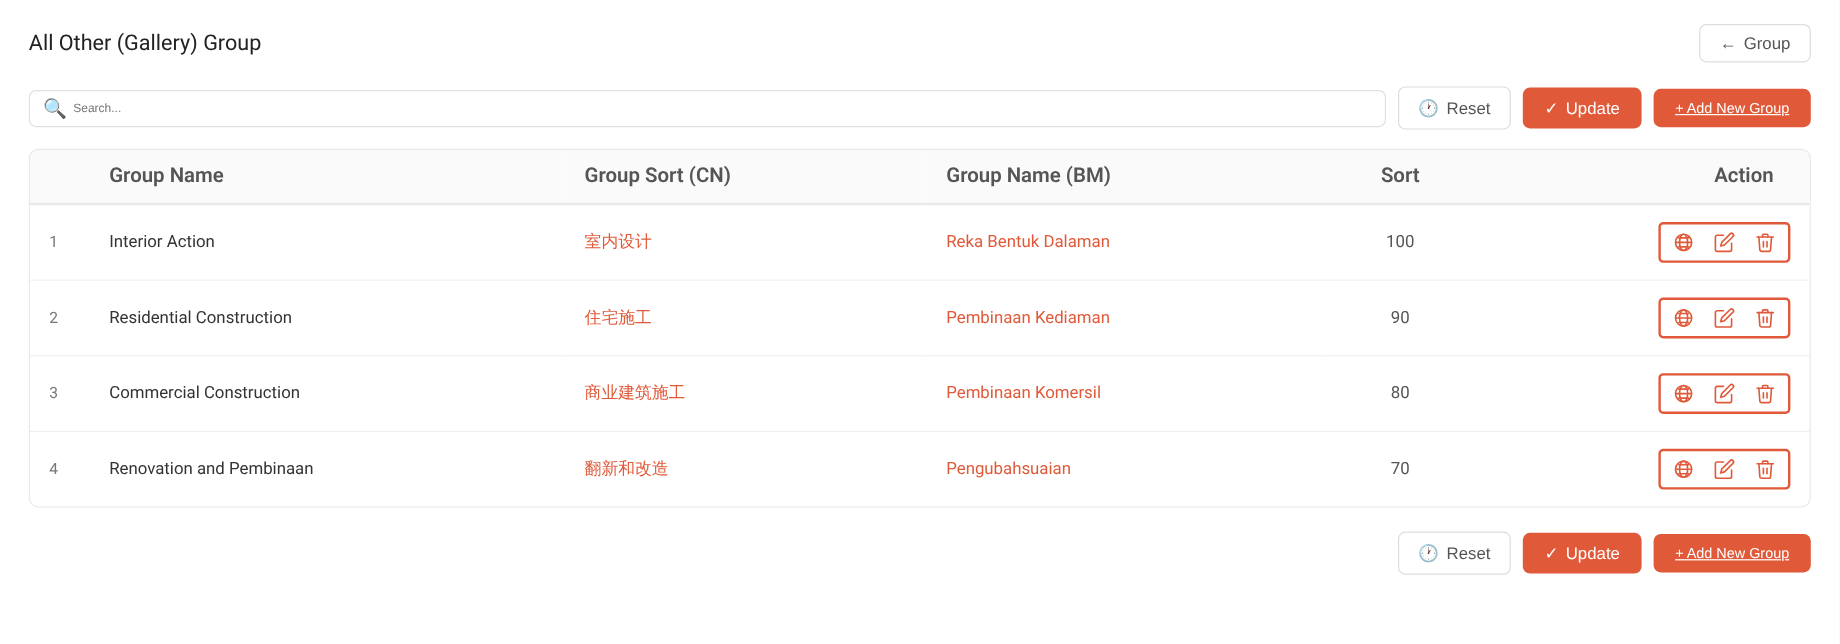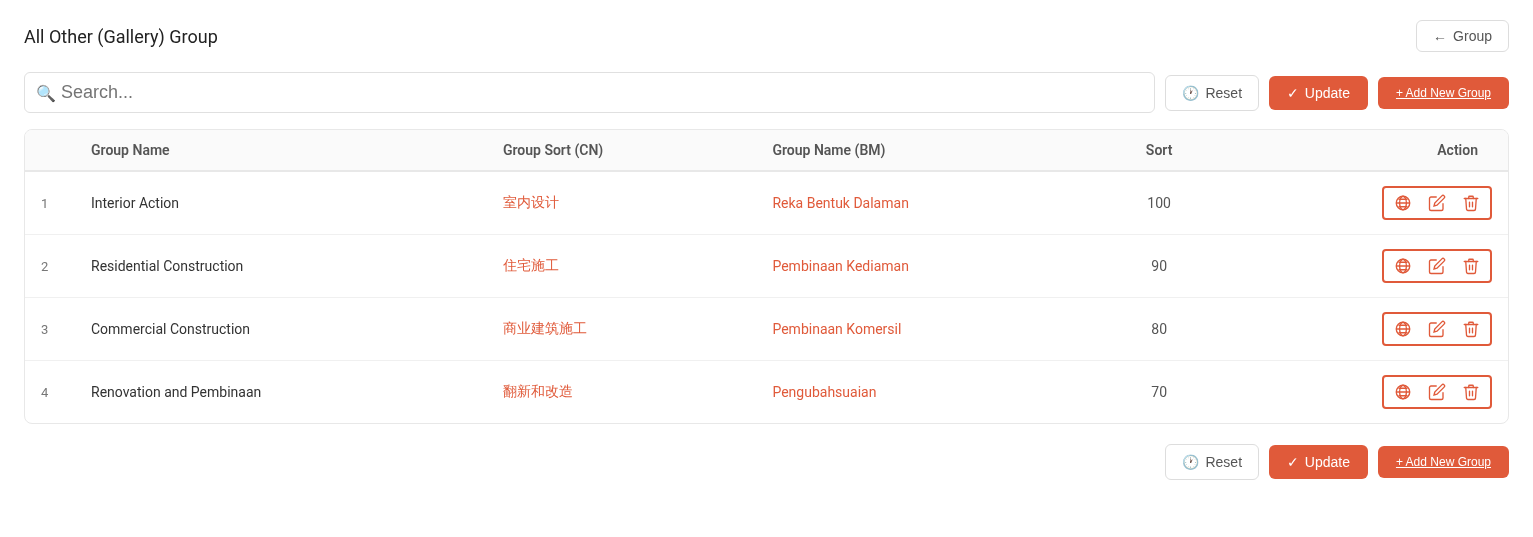--- a/index.html
+++ b/index.html
@@ -4,28 +4,28 @@
   <style>
     * { box-sizing: border-box; margin: 0; padding: 0; }
     body { font-family: -apple-system, BlinkMacSystemFont, 'Segoe UI', Roboto, sans-serif; background: #f5f5f5; color: #333; font-size: 14px; }
     .page-wrapper { background: #fff; min-height: 537px; padding: 20px 24px; }
     .page-header { display: flex; align-items: center; justify-content: space-between; margin-bottom: 20px; }
     .page-title { font-size: 18px; font-weight: 400; color: #222; }
     .back-btn { border: 1px solid #ddd; background: #fff; color: #555; padding: 7px 16px; border-radius: 6px; cursor: pointer; font-size: 14px; display: flex; align-items: center; gap: 6px; }
     .toolbar { display: flex; align-items: center; gap: 10px; margin-bottom: 16px; }
     .search-wrapper { flex: 1; position: relative; }
     .search-icon-inner { position: absolute; left: 12px; top: 50%; transform: translateY(-50%); color: #aaa; font-size: 16px; }
-    .search-input { width: 100%; padding: 9px 12px 9px 36px; border: 1px solid #e0e0e0; border-radius: 6px; font-size: 18px; outline: none; color: #555; }
+    .search-input { width: 100%; padding: 9px 12px 9px 36px; border: 1px solid #e0e0e0; border-radius: 6px; font-size: 10px; outline: none; color: #555; }
     .btn-reset { border: 1px solid #ddd; background: #fff; color: #555; padding: 9px 16px; border-radius: 6px; cursor: pointer; font-size: 14px; display: flex; align-items: center; gap: 6px; white-space: nowrap; }
     .btn-update { background: #e05a3a; color: #fff; border: none; padding: 9px 18px; border-radius: 6px; cursor: pointer; font-size: 14px; display: flex; align-items: center; gap: 6px; white-space: nowrap; }
     .btn-add { background: #e05a3a; color: #fff; border: none; padding: 9px 18px; border-radius: 6px; cursor: pointer; font-size: 12px; display: flex; align-items: center; gap: 6px; white-space: nowrap; text-decoration: underline; }
     .table-wrapper { background: #fff; border-radius: 8px; border: 1px solid #e8e8e8; overflow: hidden; margin-bottom: 16px; }
     table { width: 100%; border-collapse: collapse; }
     thead tr { background: #fafafa; border-bottom: 2px solid #e8e8e8; }
-    thead th { padding: 12px 16px; text-align: left; font-weight: 600; color: #555; font-size: 14px; }
+    thead th { padding: 12px 16px; text-align: left; font-weight: 600; color: #555; font-size: 17px; }
     thead th.sort-col { text-align: center; }
     thead th.action-col { text-align: right; padding-right: 30px; }
     tbody tr { border-bottom: 1px solid #f0f0f0; }
     tbody tr:last-child { border-bottom: none; }
     tbody td { padding: 14px 16px; color: #333; vertical-align: middle; }
     tbody td.num-col { color: #777; font-size: 13px; width: 40px; }
     tbody td.sort-val { text-align: center; color: #555; margin-top: 10px; }
     tbody td.cn-col { color: #e05a3a; }
     tbody td.bm-col { color: #e05a3a; }
     .action-col-td { text-align: right; }

